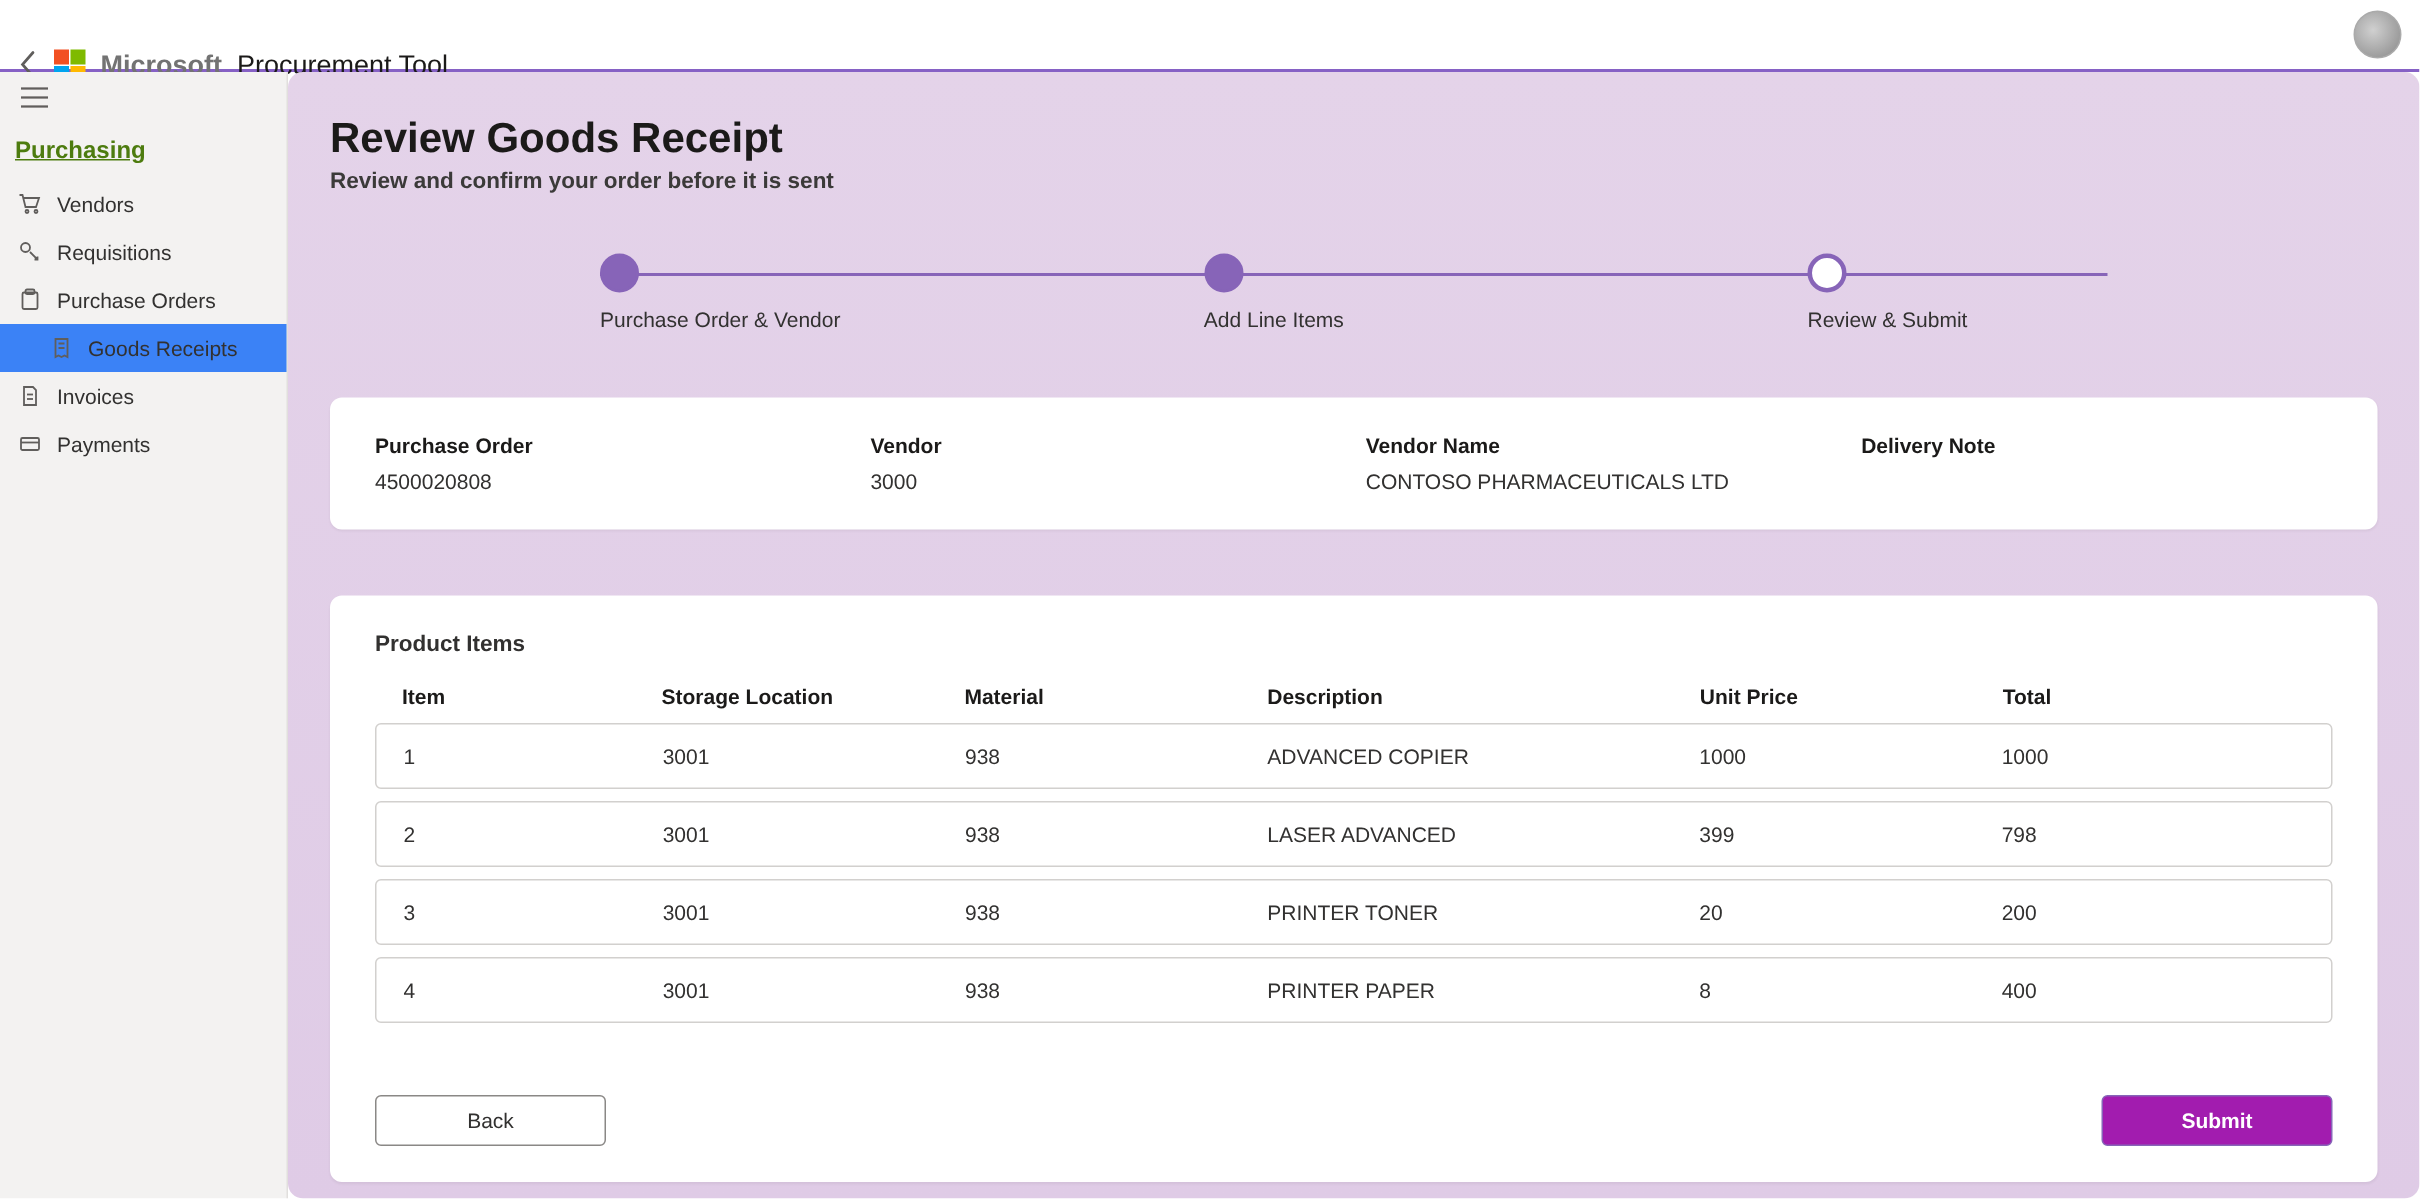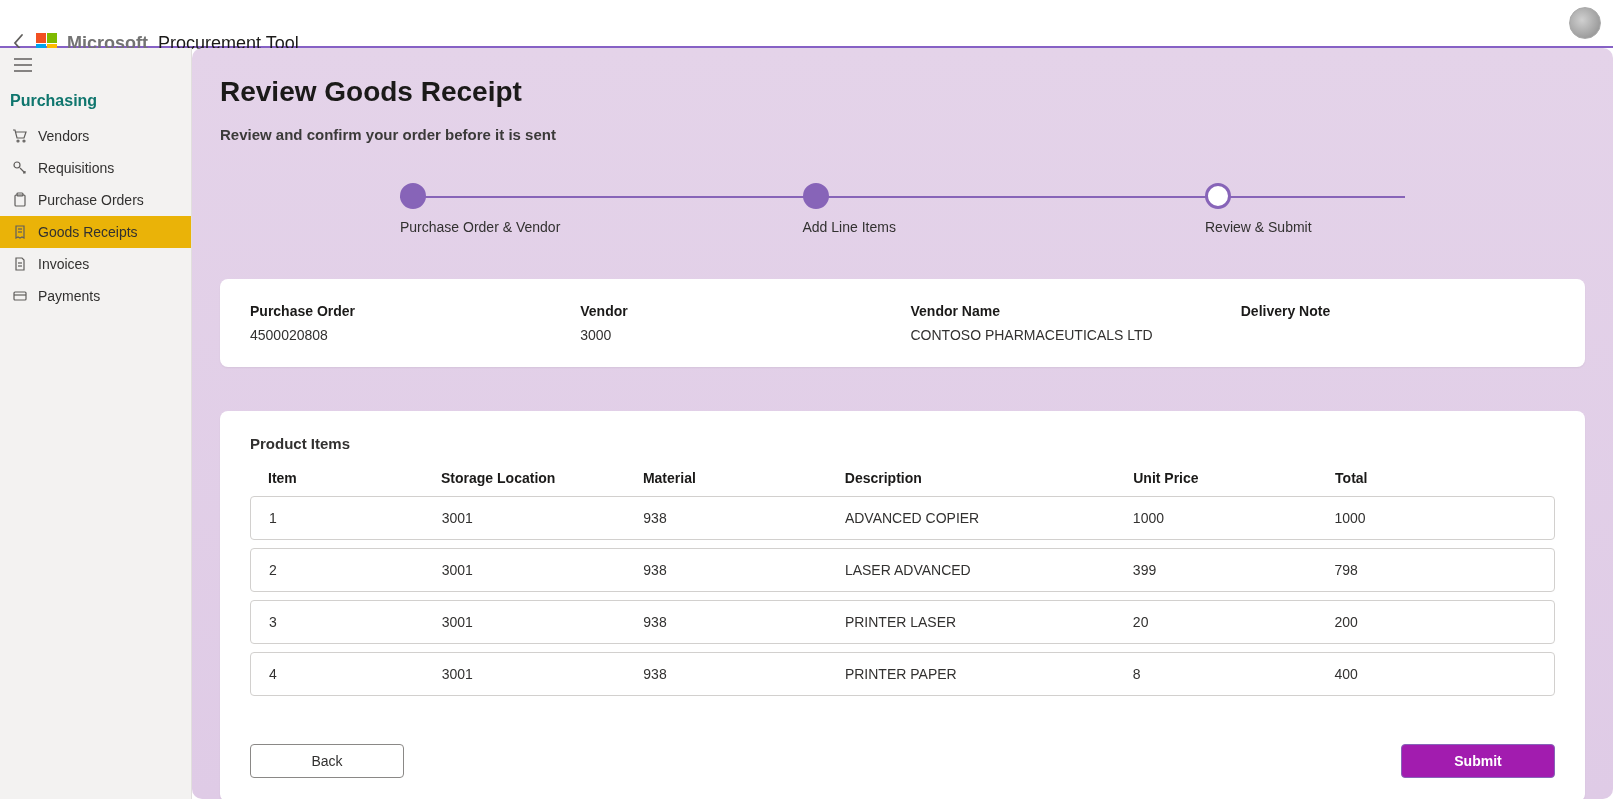--- a/index.html
+++ b/index.html
@@ -46,52 +46,54 @@
     border-right: 1px solid #e1dfdd;
     display: flex;
     flex-direction: column;
   }
   .hamburger { padding: 10px 14px; cursor: pointer; }
   .hamburger svg { display:block; }
   .nav-group-title {
     font-weight: 600;
     font-size: 16px;
     padding: 10px 10px 10px 10px;
-    color: #0f766e;
+    color: #4d7c0f;
+    text-decoration: underline;
   }
   .nav { display: flex; flex-direction: column; }
   .nav-item {
     display: flex; align-items: center; gap: 10px;
     padding: 8px 12px;
     cursor: pointer;
     color: #323130;
     font-size: 14px;
   }
   .nav-item.active {
-    background: #eab308;
+    background: #3b82f6;
+    justify-content: center;
   }
   .nav-item .icon { width:16px; display:flex; justify-content:center; color:#605e5c; }
   .main {
     flex: 1;
     background: #e3d0e7; 
     background: linear-gradient(180deg, #e4d3e9 0%, #dfcbe6 100%);
     padding: 28px 28px 28px 28px;
     overflow: auto;
     border-radius: 10px;
   }
   .page-title {
     font-size: 28px;
     font-weight: 600;
     color: #1b1a19;
   }
   .page-subtitle {
     font-size: 15px;
     font-weight: 600;
     color: #3b3a39;
-    margin-top: 18px;
+    margin-top: 4px;
   }
   .stepper {
     display: flex;
     align-items: flex-start;
     justify-content: space-between;
     margin: 40px 180px 0 180px;
     position: relative;
   }
   .stepper-line {
     position: absolute;
@@ -341,21 +343,21 @@
           <span>3001</span>
           <span>938</span>
           <span>LASER ADVANCED</span>
           <span>399</span>
           <span>798</span>
         </div>
         <div class="tbl-row">
           <span>3</span>
           <span>3001</span>
           <span>938</span>
-          <span>PRINTER LASER</span>
+          <span>PRINTER TONER</span>
           <span>20</span>
           <span>200</span>
         </div>
         <div class="tbl-row">
           <span>4</span>
           <span>3001</span>
           <span>938</span>
           <span>PRINTER PAPER</span>
           <span>8</span>
           <span>400</span>

